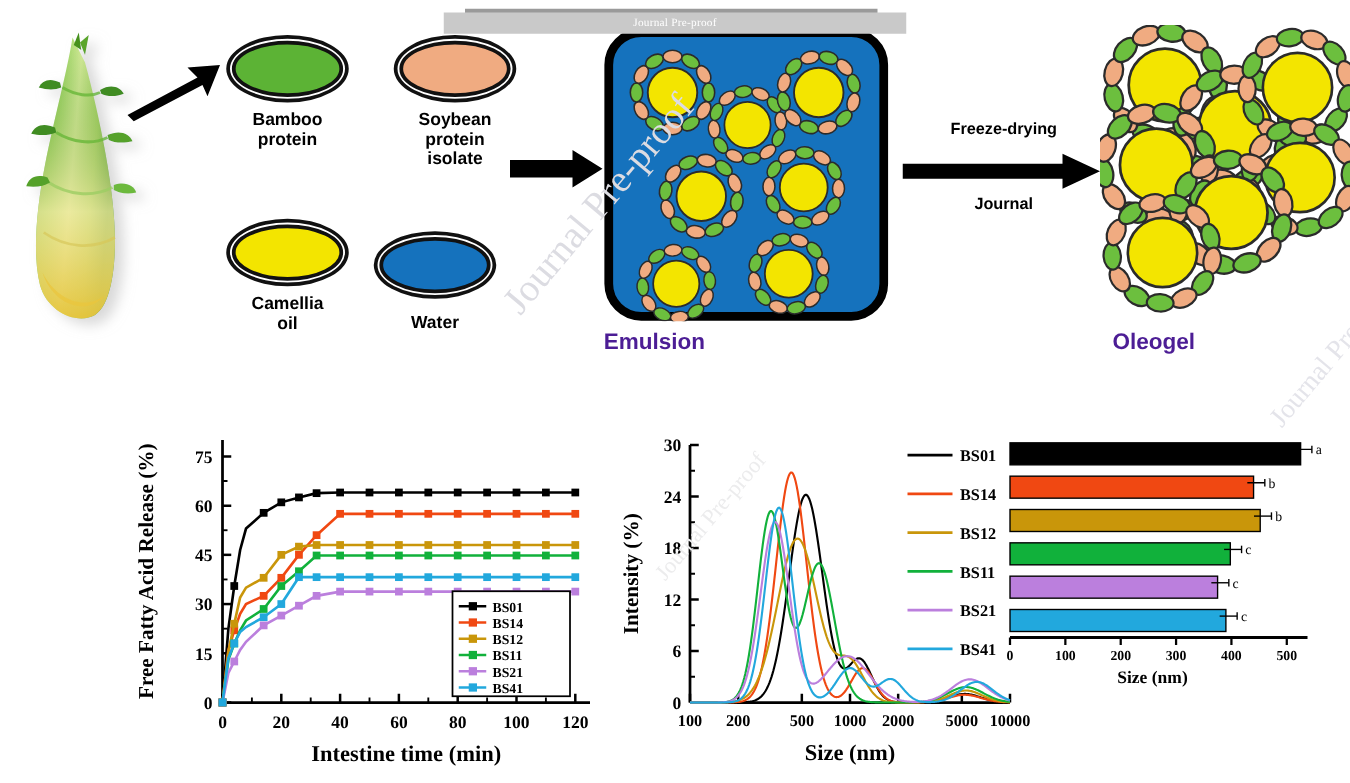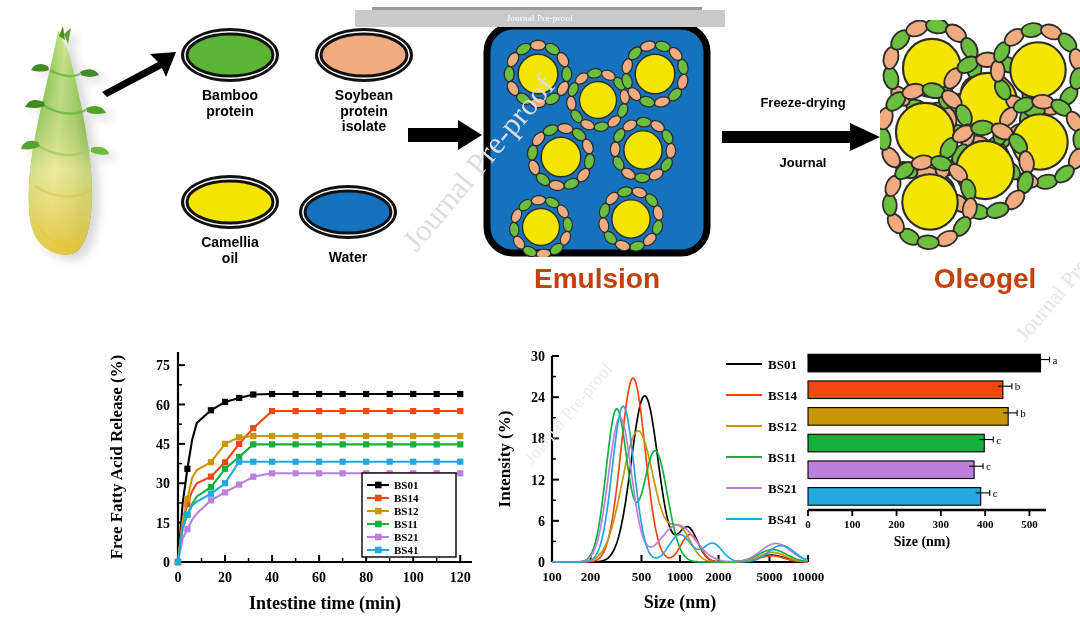--- a/index.html
+++ b/index.html
@@ -30,21 +30,21 @@
       pointer-events:none;}
 
   
   .bamboo{position:absolute;left:18px;top:22px;width:110px;height:250px;}
   .legend-text{font-family:"Liberation Sans",sans-serif;font-weight:bold;
       font-size:14px;color:#000;text-align:center;line-height:1.12;}
   .ing-cell{position:absolute;text-align:center;}
   .ell{display:block;margin:0 auto;border:3px solid #111;border-radius:50%;}
 
   .stage-label{position:absolute;font-family:"Liberation Sans",sans-serif;
-      font-weight:bold;font-size:28px;color:#c2410c;text-align:center;}
+      font-weight:bold;font-size:18px;color:#4c1d95;}
   .proc-label{position:absolute;font-family:"Liberation Sans",sans-serif;
       font-weight:bold;font-size:13px;color:#000;text-align:center;
       white-space:nowrap;}
 
   
   .chart-box{position:absolute;background:#fff;}
   svg{display:block;}
 </style>
 </head>
 <body>

